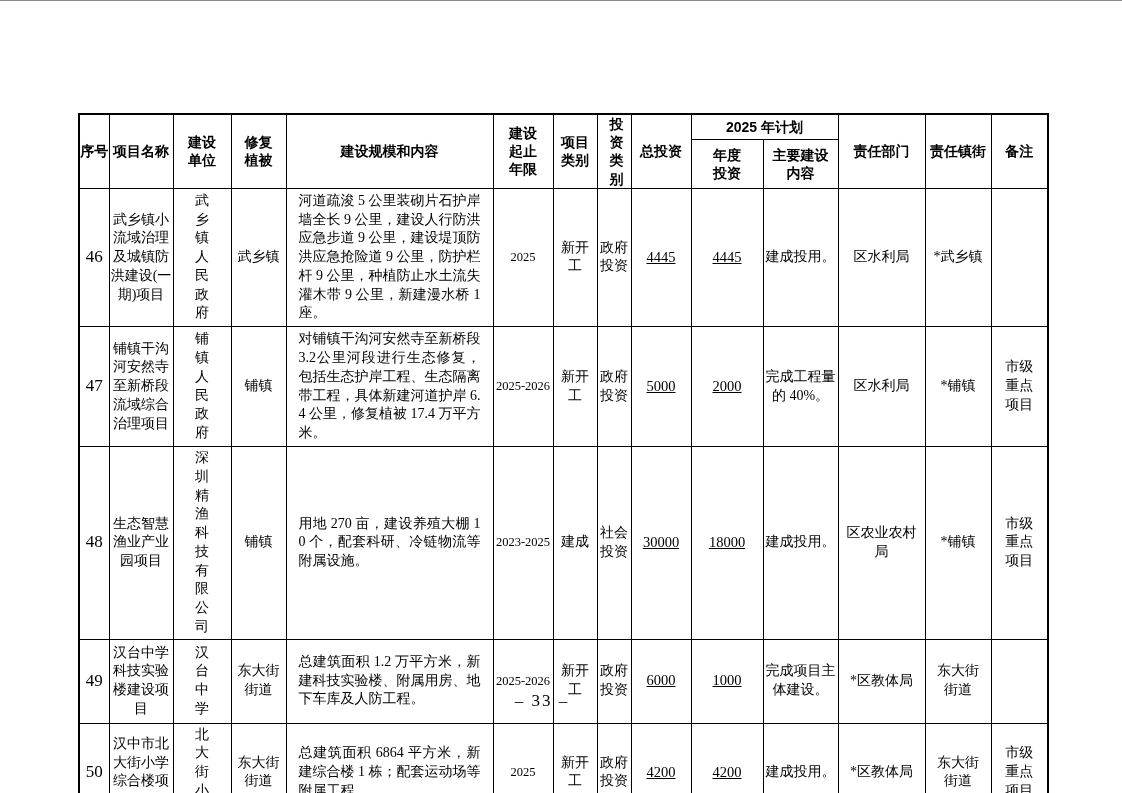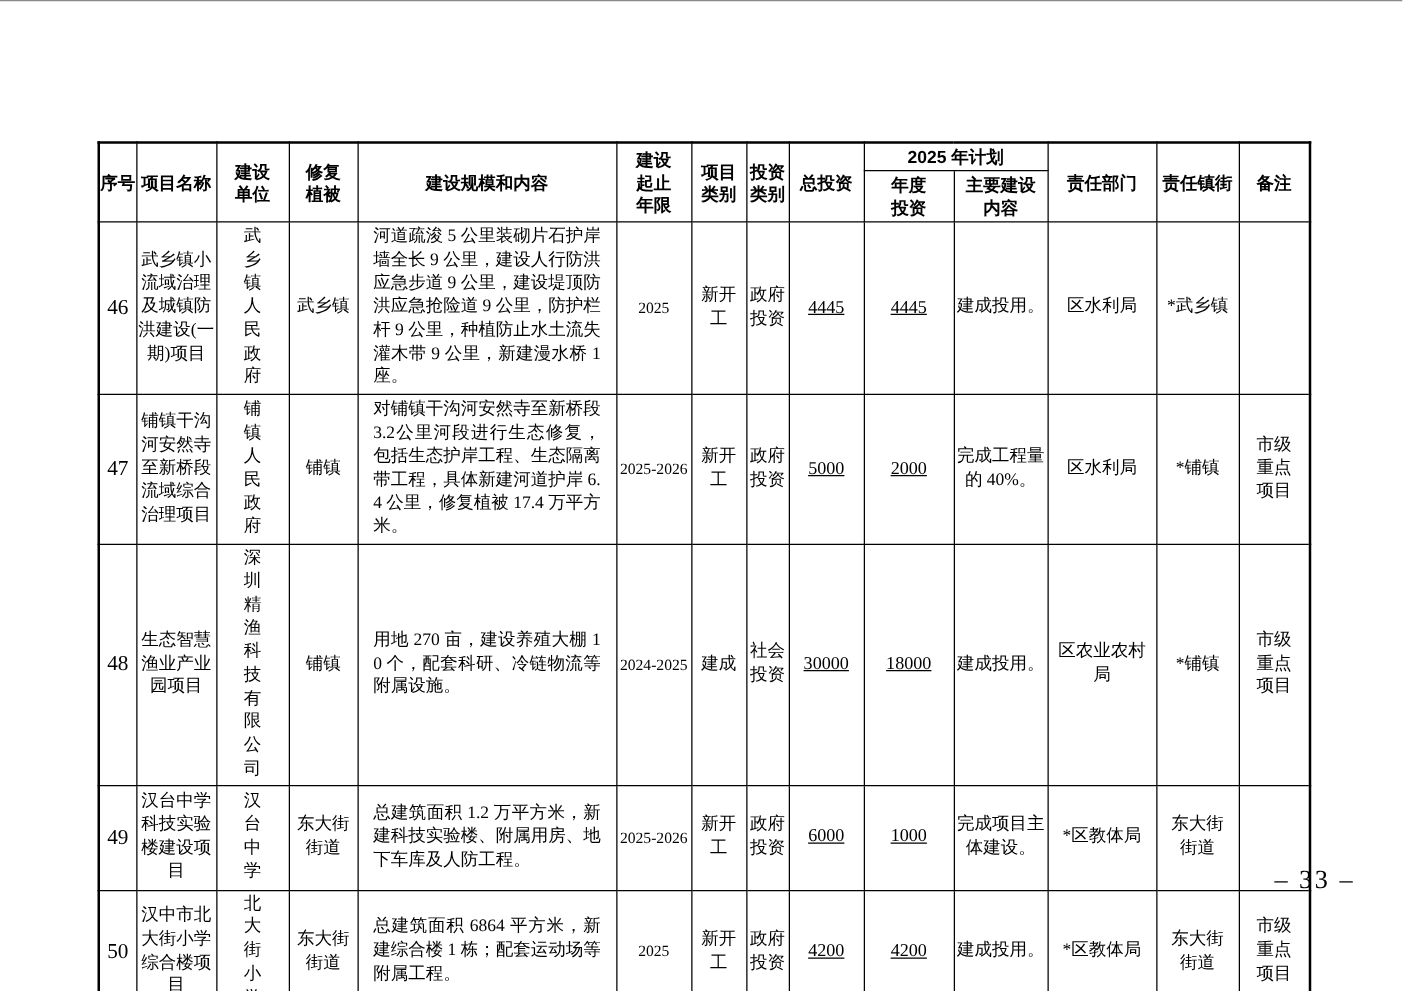--- a/index.html
+++ b/index.html
@@ -18,36 +18,36 @@
     border:1px solid #000;vertical-align:middle;text-align:center;
     overflow:hidden;word-break:break-all;
   }
   th{
     font-family:"Liberation Sans","DejaVu Sans",sans-serif;
     font-weight:bold;font-size:14px;line-height:1.3;padding:0;
   }
   td{font-size:14px;line-height:1.34;padding:2px;}
   th.h-unit,th.h-loc{padding:0 8px;}
   th.h-cat{padding:0 6px;}
-  th.h-itype{padding:0 2px;margin-left:28px;}
+  th.h-itype{padding:0 12px;margin-left:28px;}
   th.h-years{padding:0 14px;}
   th.h-annual{padding:0 20px;}
   th.h-main{padding:2px 6px;}
   td.c-seq{font-size:17px;}
   td.c-name{padding:2px 1px;}
   td.c-unit{padding:2px 16px;}
   td.c-scale{text-align:justify;text-align-last:left;padding:3px 12px;}
   td.c-years{font-size:12.5px;white-space:nowrap;padding:2px 0;}
   td.c-num{font-size:14.5px;text-decoration:underline;}
   td.c-plan{padding:2px 1px;}
   td.c-town{padding:0 6px;}
   td.c-remark{padding:0 8px;}
   .page-number{
-    position:absolute;left:0;top:691px;width:1084px;text-align:right;
-    font-size:21px;letter-spacing:2px;
+    position:absolute;left:0;top:691px;width:1084px;text-align:center;
+    font-size:17px;letter-spacing:2px;
   }
 </style>
 </head>
 <body>
 
 <div class="top-edge"></div>
 
 <table class="proj">
   <colgroup>
     <col style="width:30px">
@@ -118,21 +118,21 @@
       <td>区水利局</td>
       <td class="c-town">*铺镇</td>
       <td class="c-remark">市级重点项目</td>
     </tr>
     <tr style="height:82px">
       <td class="c-seq">48</td>
       <td class="c-name">生态智慧渔业产业园项目</td>
       <td class="c-unit">深圳精渔科技有限公司</td>
       <td>铺镇</td>
       <td class="c-scale">用地 270 亩，建设养殖大棚 10 个，配套科研、冷链物流等附属设施。</td>
-      <td class="c-years">2024-2025</td>
+      <td class="c-years">2023-2025</td>
       <td>建成</td>
       <td>社会投资</td>
       <td class="c-num">30000</td>
       <td class="c-num">18000</td>
       <td class="c-plan">建成投用。</td>
       <td>区农业农村局</td>
       <td class="c-town">*铺镇</td>
       <td class="c-remark">市级重点项目</td>
     </tr>
     <tr style="height:84px">

